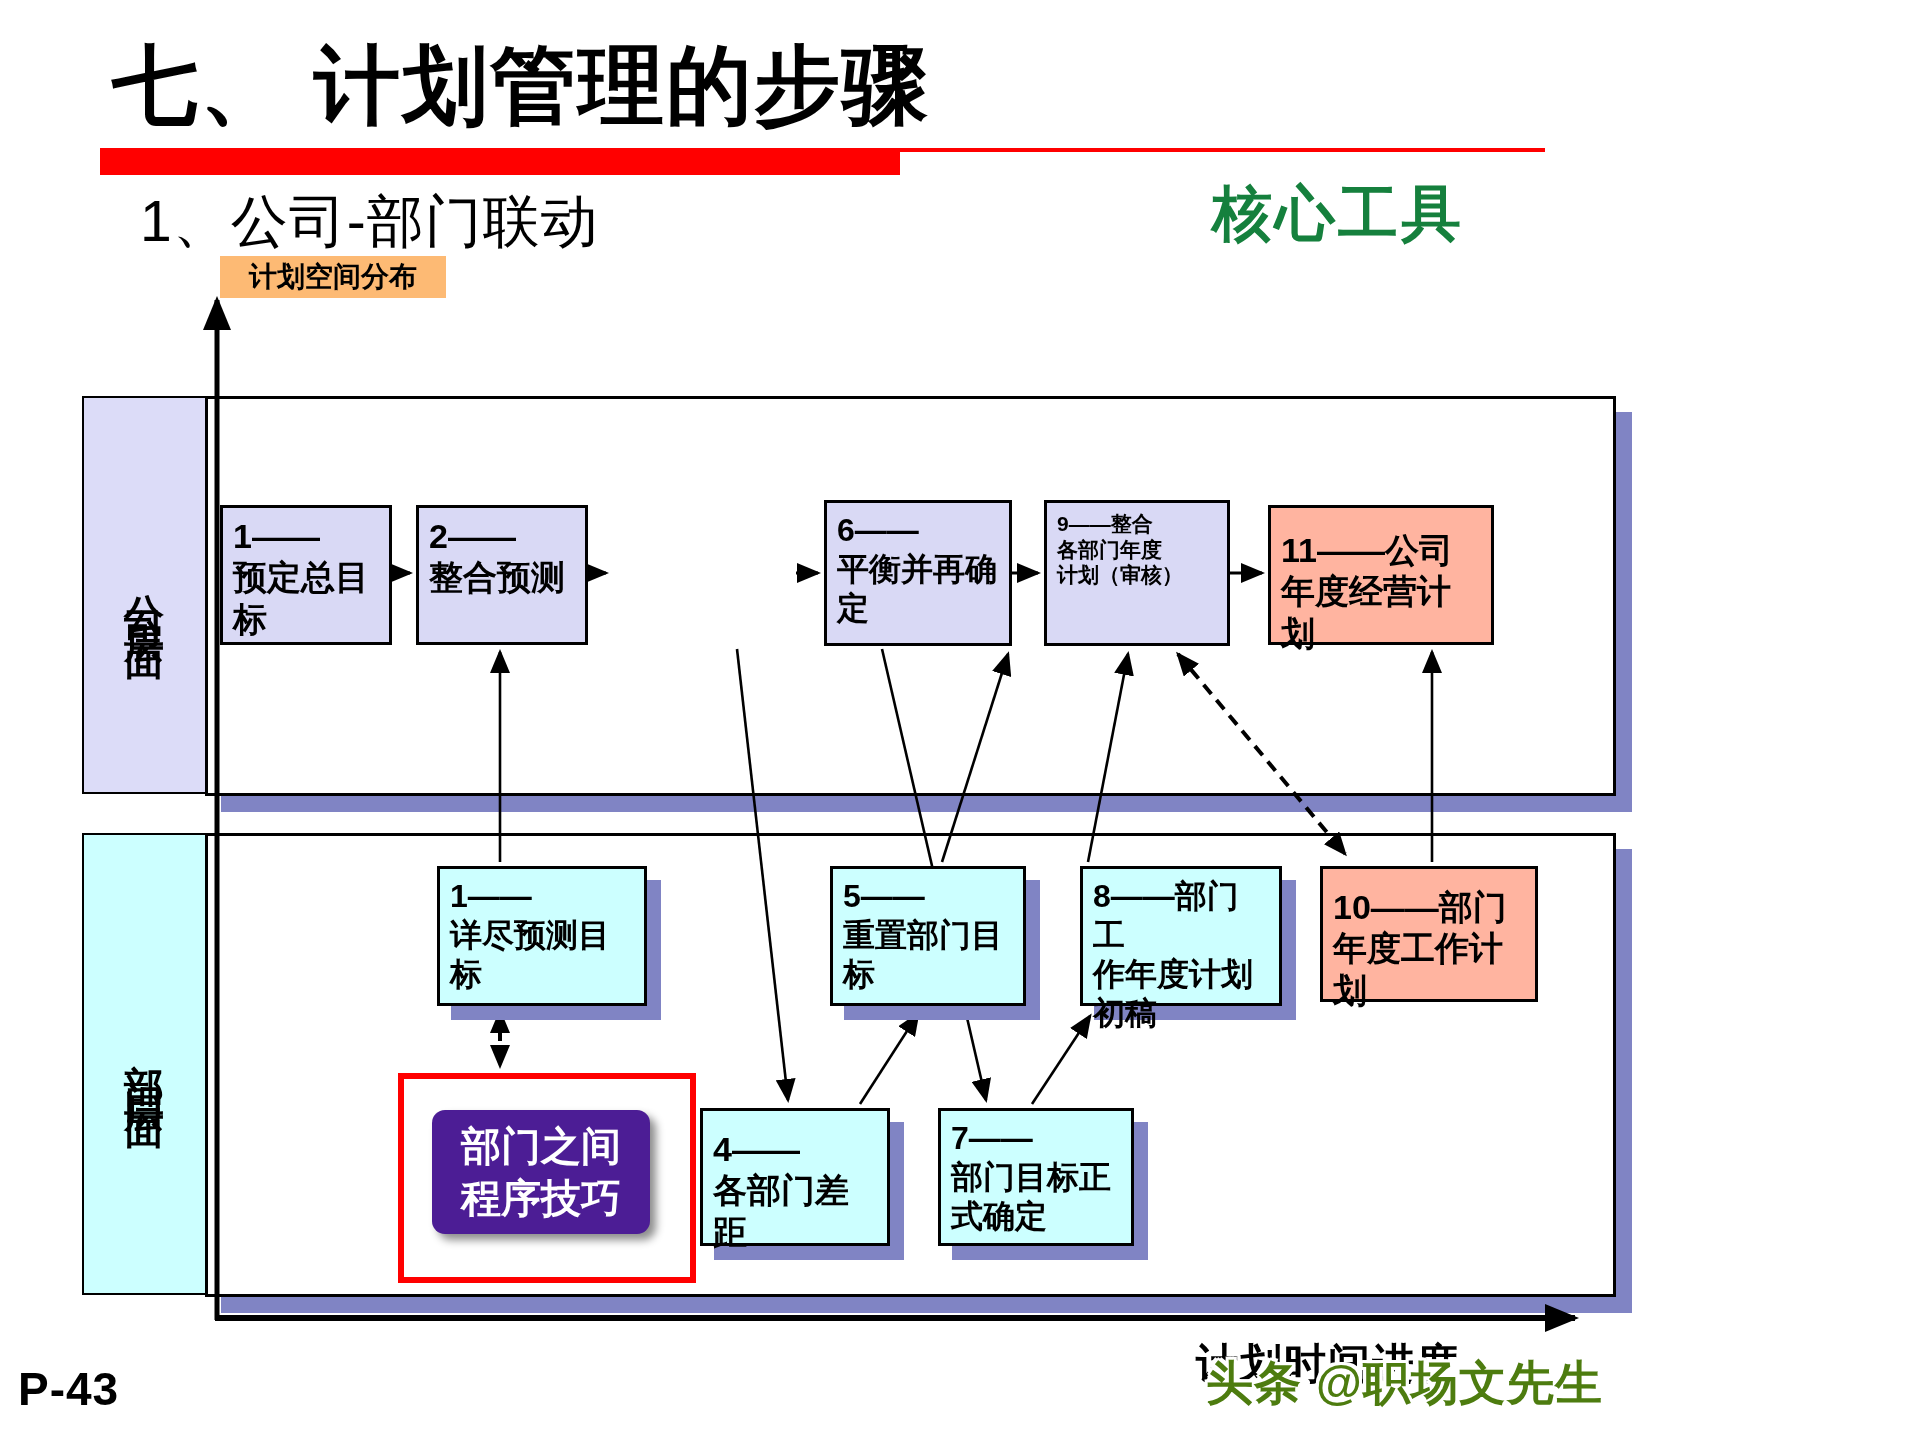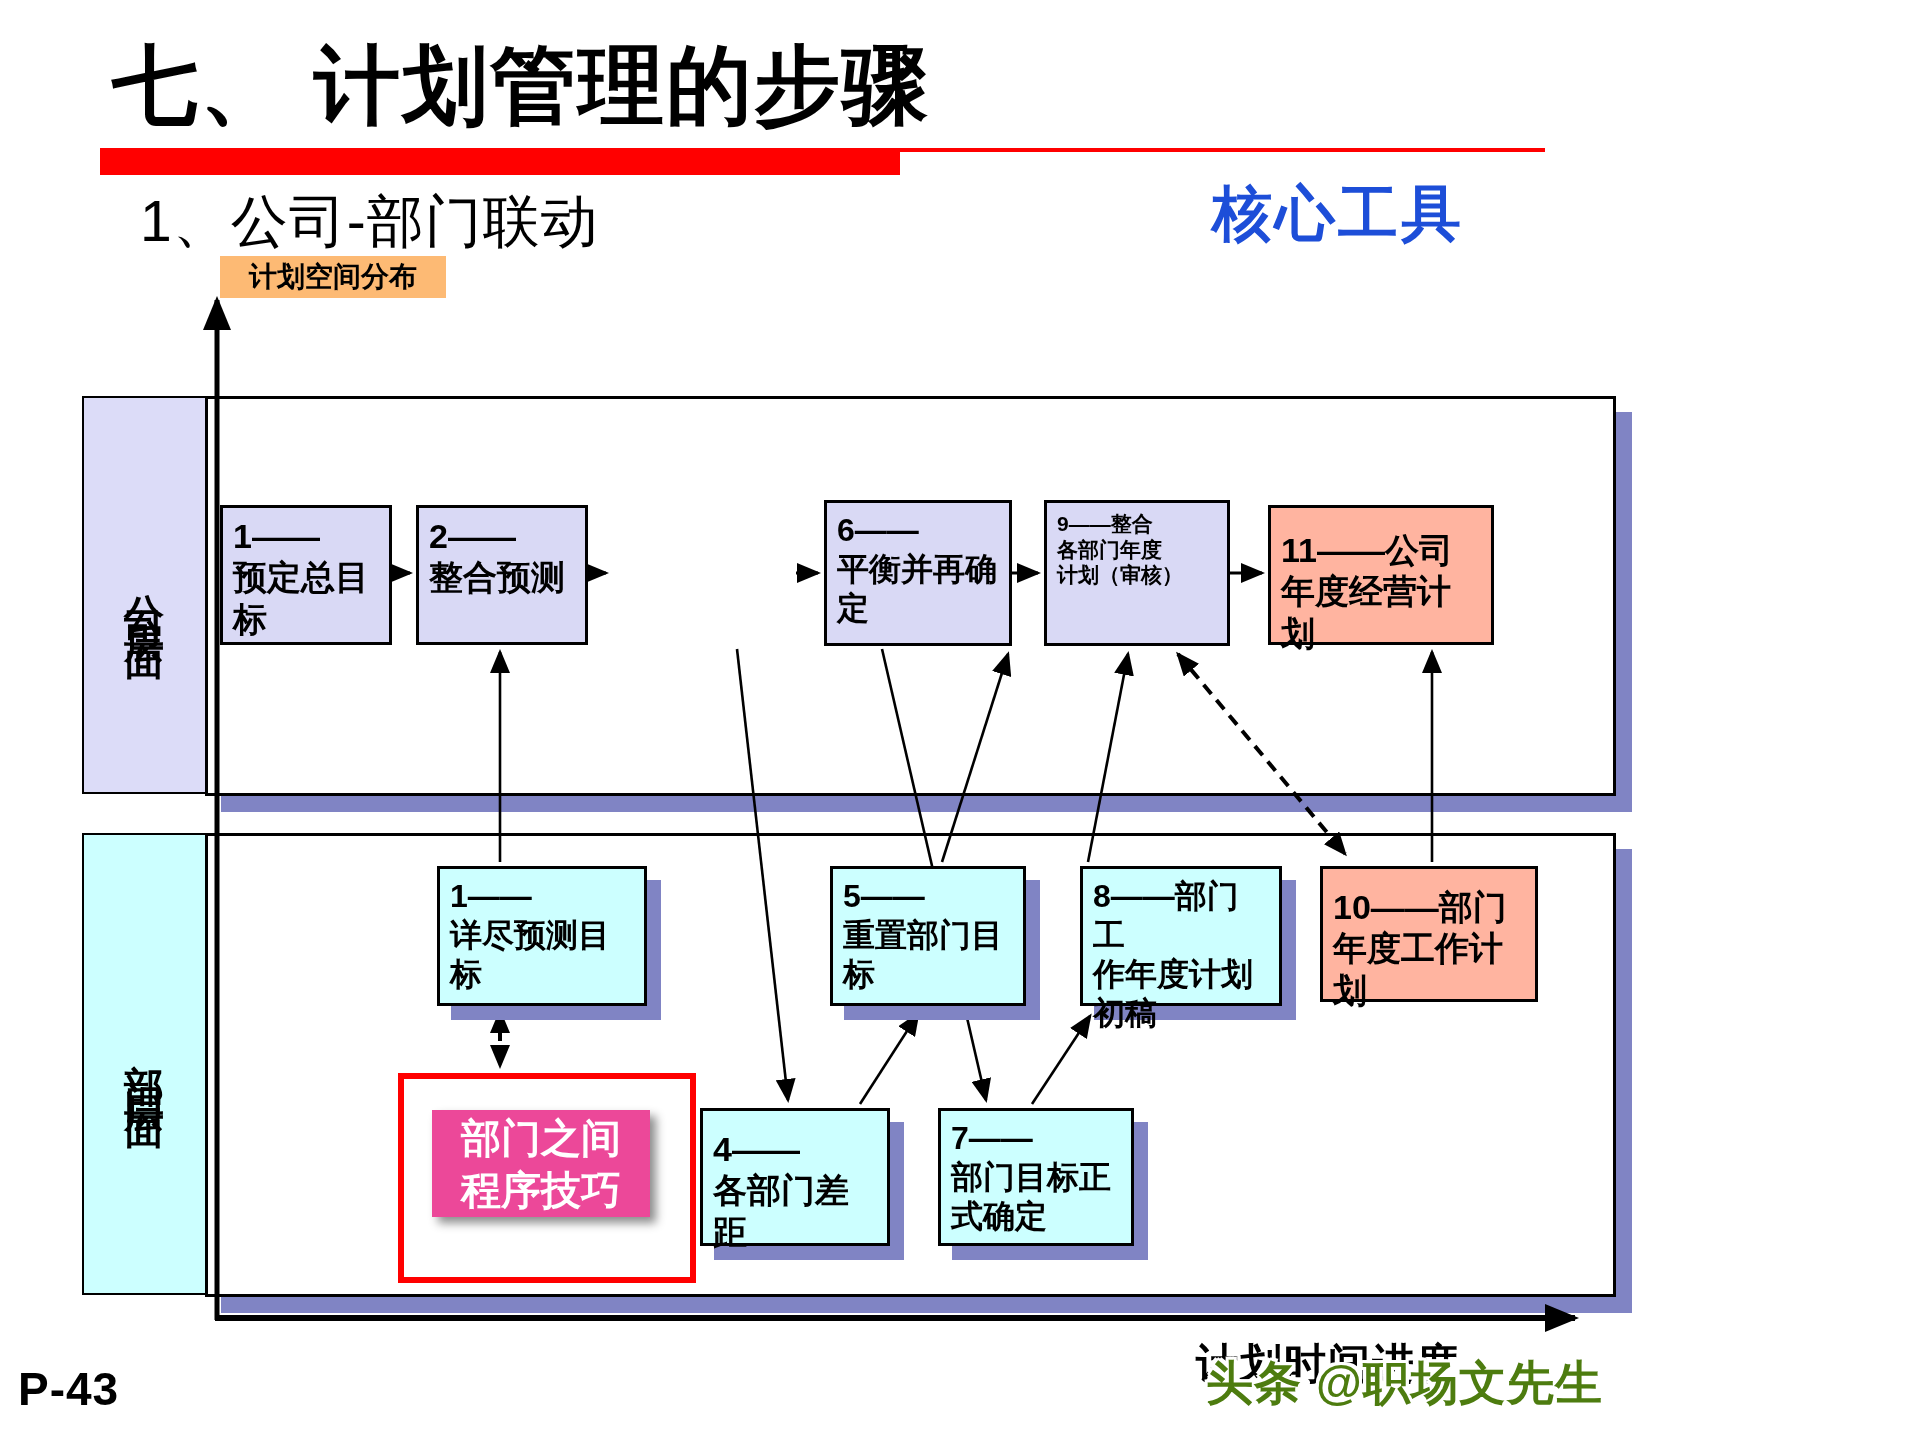--- a/index.html
+++ b/index.html
@@ -4,21 +4,21 @@
 <style>
   html,body{margin:0;padding:0;background:#ffffff;}
   #slide{position:relative;width:1920px;height:1440px;background:#ffffff;overflow:hidden;
          font-family:"Liberation Sans","DejaVu Sans",sans-serif;color:#000;}
   .abs{position:absolute;}
   
   .title{left:112px;top:28px;font-size:86px;font-weight:900;letter-spacing:2px;}
   .redbar{left:100px;top:148px;width:800px;height:27px;background:#ff0000;}
   .redline{left:900px;top:148px;width:645px;height:4px;background:#ff0000;}
   .subtitle{left:140px;top:184px;font-size:57px;font-weight:500;letter-spacing:1px;}
-  .badge{left:1212px;top:174px;font-size:60px;font-weight:900;color:#1d4ed8;letter-spacing:3px;}
+  .badge{left:1212px;top:174px;font-size:60px;font-weight:900;color:#15803d;letter-spacing:3px;}
   .chip{left:220px;top:256px;width:226px;height:42px;background:#fdba74;
         font-size:28px;font-weight:800;text-align:center;line-height:42px;}
   
   .lane{border:2px solid #000;display:flex;align-items:center;justify-content:center;z-index:1;}
   .lane-company{left:82px;top:396px;width:122px;height:394px;background:#dcdcf8;}
   .lane-dept{left:82px;top:833px;width:122px;height:458px;background:#ccffff;}
   .lane span{writing-mode:vertical-rl;text-orientation:upright;font-size:40px;font-weight:800;
              letter-spacing:16px;}
   
   .bigbox{background:#ffffff;border:3px solid #000;box-shadow:16px 16px 0 #8084c4;z-index:1;}
@@ -27,24 +27,24 @@
   
   #wires{left:0;top:0;width:1920px;height:1440px;z-index:2;pointer-events:none;}
   
   .box{border:3px solid #000;padding:8px 10px;font-size:34px;font-weight:800;line-height:1.22;
        white-space:pre-line;z-index:3;box-sizing:border-box;}
   .lav{background:#d9d9f5;}
   .cyan{background:#ccffff;box-shadow:14px 14px 0 #8084c4;}
   .salmon{background:#ffb4a0;}
   
   .redframe{left:398px;top:1073px;width:286px;height:198px;border:6px solid #ff0000;background:#fff;z-index:3;}
-  .blackbox{left:432px;top:1110px;width:218px;height:107px;background:#ec4899;color:#fff;z-index:4;
+  .blackbox{left:432px;top:1110px;width:218px;height:124px;background:#4c1d95;color:#fff;z-index:4;
             display:flex;align-items:center;justify-content:center;text-align:center;
             font-size:40px;font-weight:800;line-height:1.3;white-space:pre-line;
-            box-shadow:6px 6px 9px rgba(0,0,0,0.45);}
+            box-shadow:6px 6px 9px rgba(0,0,0,0.45);border-radius:13px;}
   
   .pagenum{left:18px;top:1362px;font-size:46px;font-weight:900;letter-spacing:1px;z-index:3;}
   .xlabel{left:1196px;top:1336px;font-size:42px;font-weight:900;z-index:4;letter-spacing:2px;}
   .watermark{left:1206px;top:1352px;font-size:47px;font-weight:800;color:#4d7c0f;z-index:5;letter-spacing:1px;
              text-shadow:-3px -3px 0 #fff,3px -3px 0 #fff,-3px 3px 0 #fff,3px 3px 0 #fff,0 -3px 0 #fff,0 3px 0 #fff,-3px 0 0 #fff,3px 0 0 #fff;}
 </style>
 </head>
 <body>
 
 <div id="slide">

